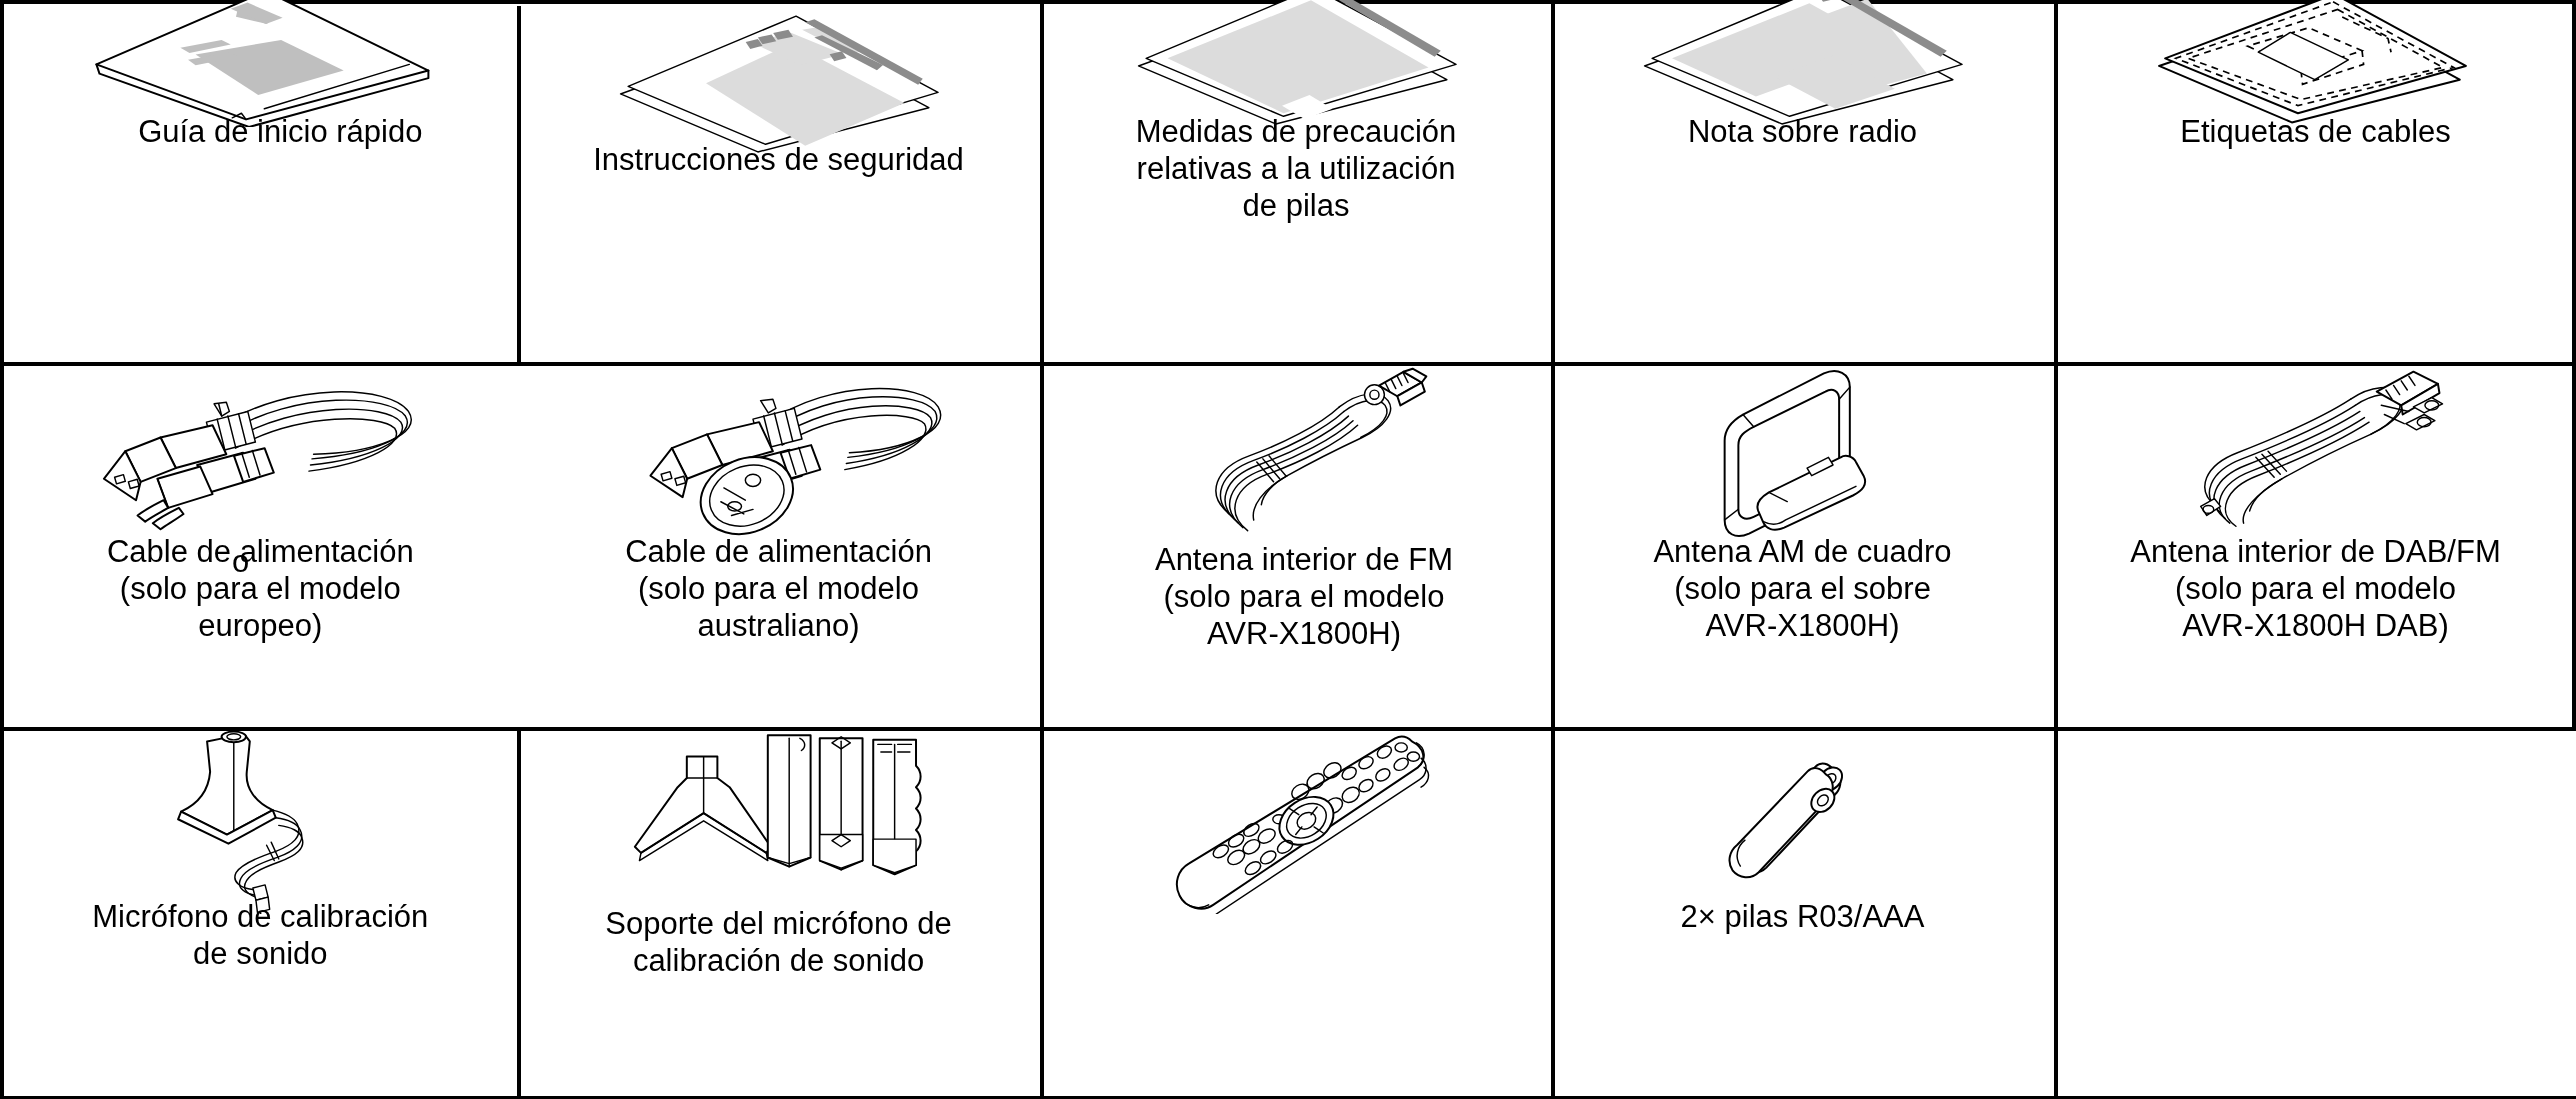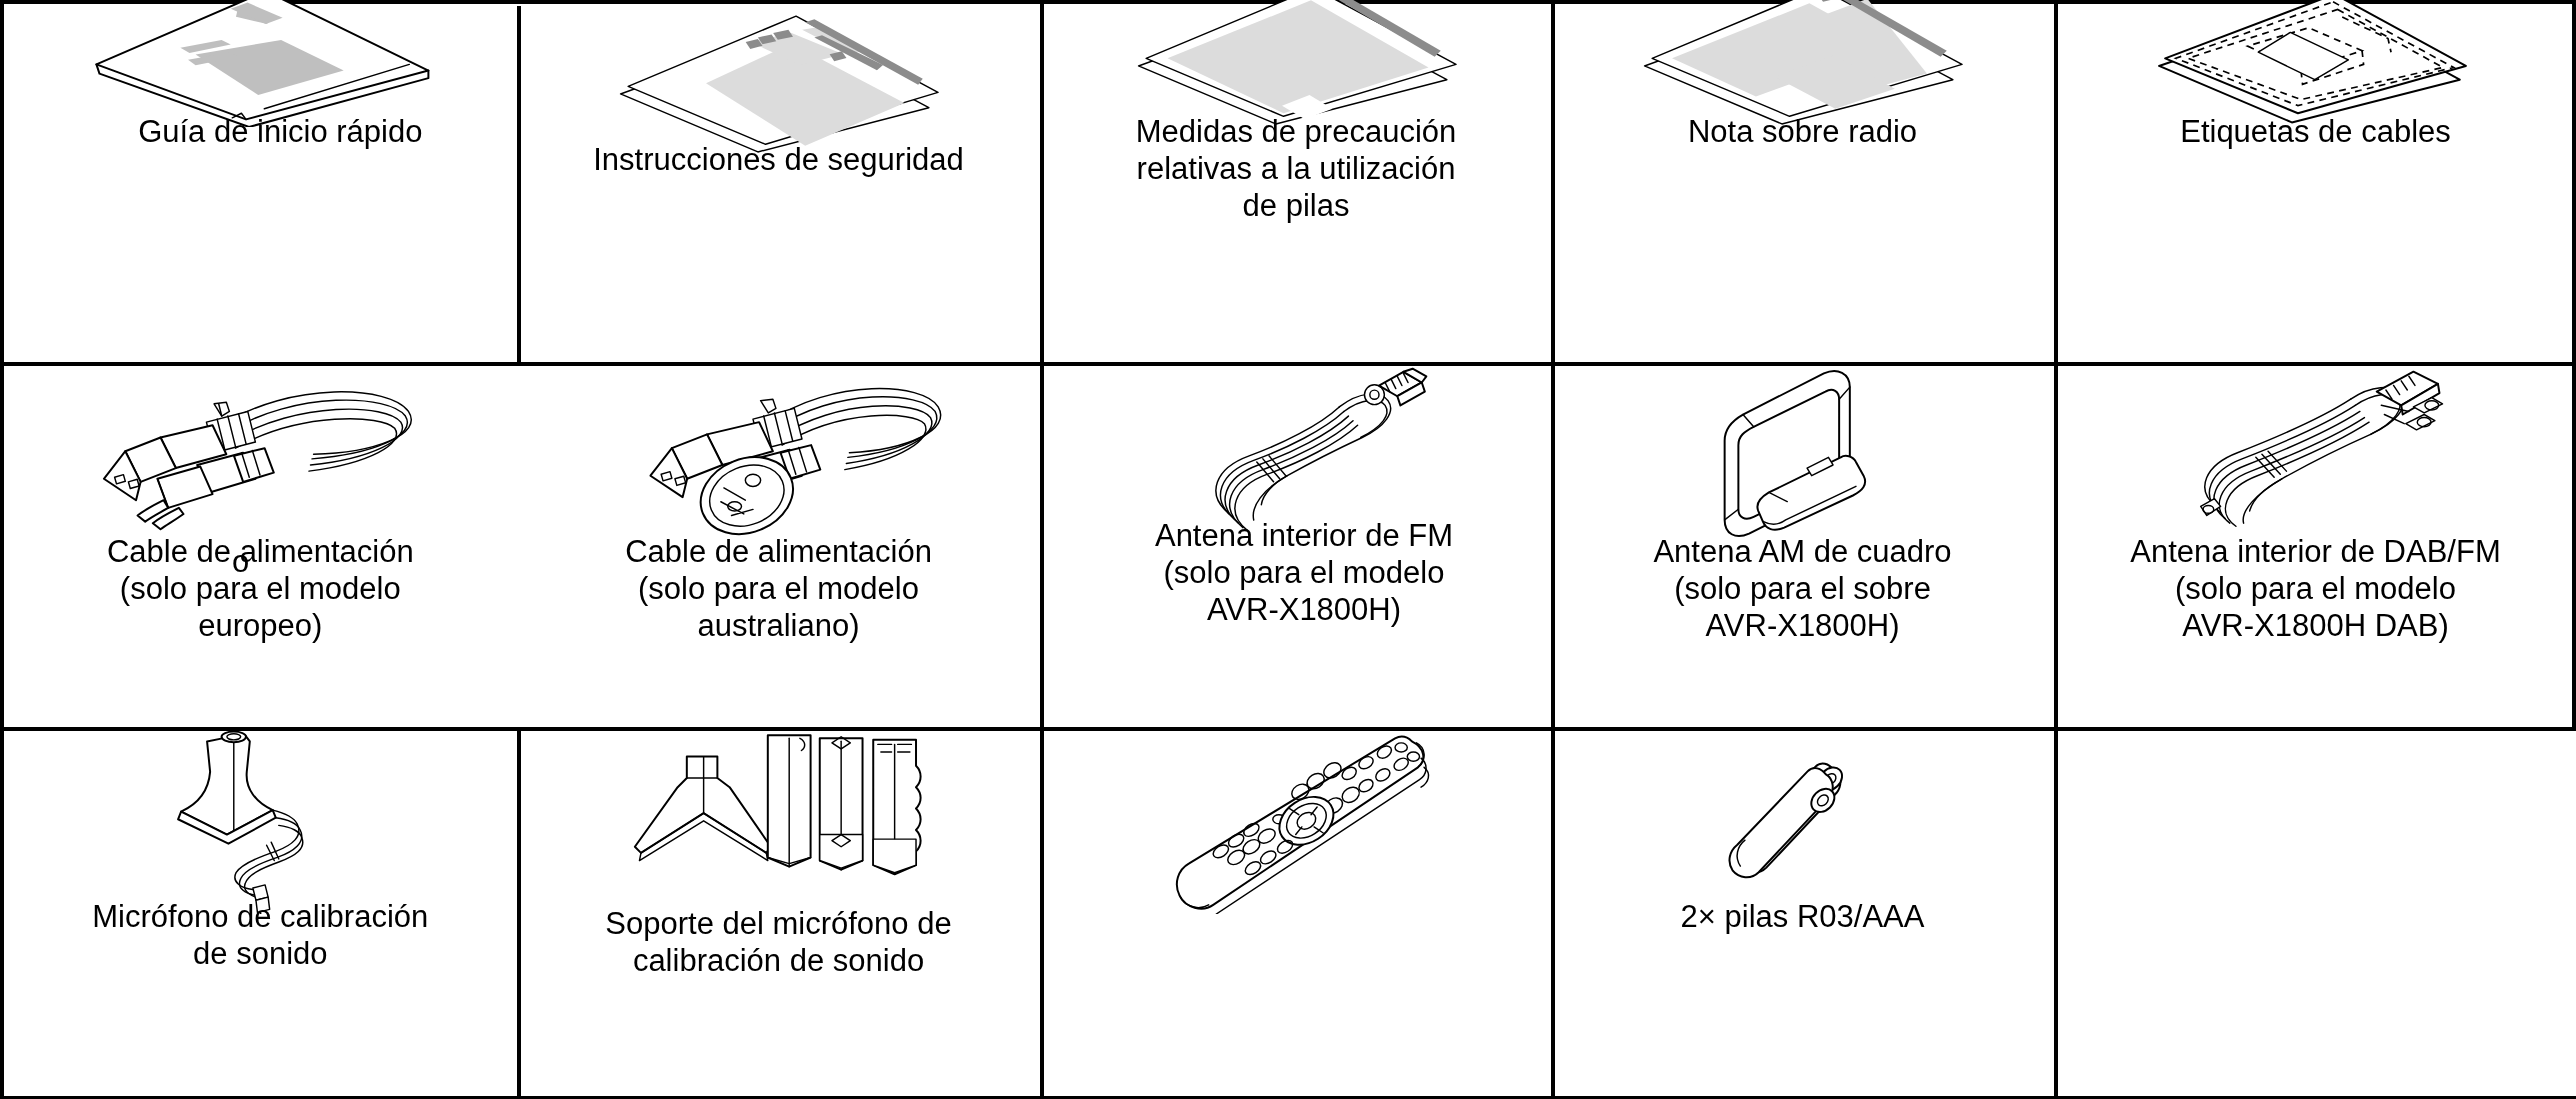--- a/index.html
+++ b/index.html
@@ -222,21 +222,21 @@
             <path class="ln-thin" d="M128 128 L150 154 M136 124 L158 150 M144 120 L166 146"></path>
             <circle class="fillw-t" cx="282" cy="40" r="13"></circle>
             <circle class="ln-thin" cx="282" cy="40" r="6"></circle>
             <path class="fillw" d="M288 28 L320 10 L344 24 L312 42 Z"></path>
             <path class="fillw" d="M312 42 L344 24 L348 36 L316 54 Z"></path>
             <path class="ln-thin" d="M296 24 L302 36 M304 20 L310 32 M312 16 L318 28 M320 12 L326 24"></path>
             <path class="fillw" d="M332 6 L350 16 L344 24 L320 10 Z"></path>
           </g>
         </svg>
       </div>
-      <div class="caption" style="top:152px;padding-left:16px;">Antena interior de FM
+      <div class="caption" style="top:176px;padding-left:16px;">Antena interior de FM
 (solo para el modelo
 AVR-X1800H)</div>
     </div>
 
     <div class="cell" style="left:1555px;top:365px;width:495px;height:362px;">
       <div class="art" style="top:10.7px;height:153px;">
         <svg width="229" height="176" viewBox="0 0 300 230">
           <g>
             <path class="fillw" d="M72 66 L178 12 C196 4 212 12 212 30 L212 134 C212 150 200 162 184 170 L80 222 C62 230 48 222 48 204 L48 100 C48 84 58 74 72 66 Z"></path>
             <path class="fillw" d="M86 82 L180 36 C190 30 198 36 198 46 L198 128 C198 140 190 148 180 154 L86 200 C74 206 66 200 66 190 L66 106 C66 94 74 88 86 82 Z"></path>

